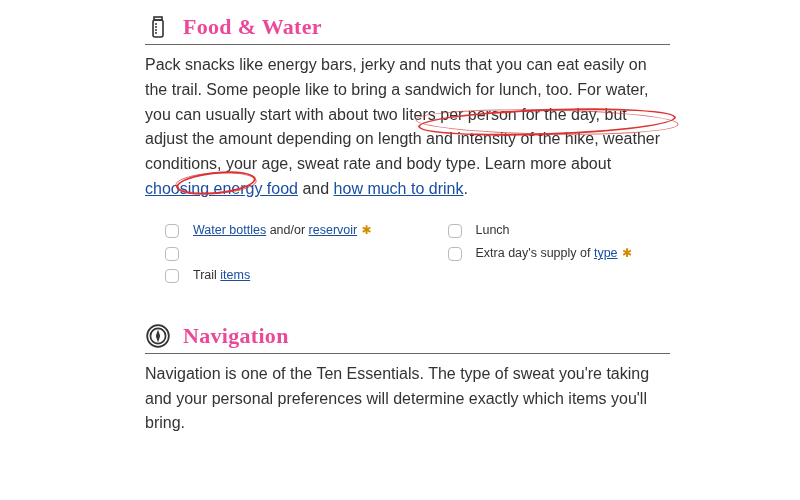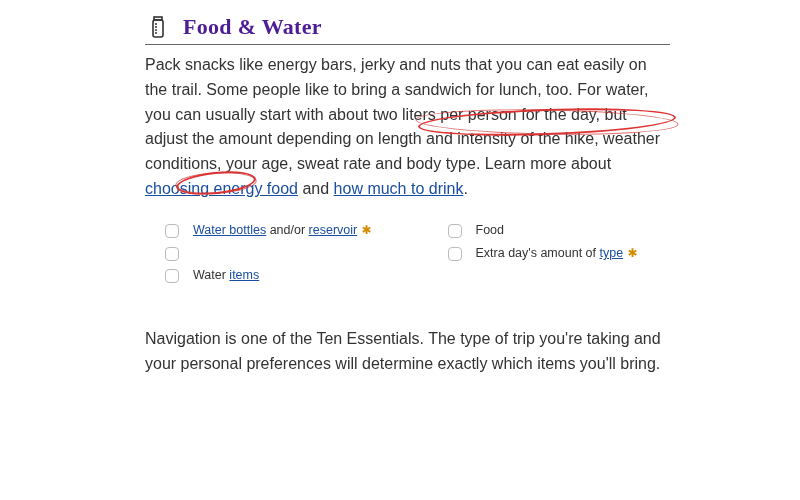--- a/index.html
+++ b/index.html
@@ -2,21 +2,21 @@
 <html><head>
 <meta charset="utf-8">
 <style>
   html,body{margin:0;padding:0;width:800px;height:500px;background:#fff;font-family:Georgia,'Times New Roman',serif;color:#333;}
   *{box-sizing:border-box}
   .page{position:relative;width:800px;height:500px;overflow:hidden;}
   .section{padding:14px 130px 0 145px;}
   .section + .section{padding-top:32px;padding-bottom:12px;}
   .sec-head{display:flex;align-items:center;gap:12px;border-bottom:1px solid #666;padding-bottom:4px;margin-bottom:8px;}
   .sec-icon{width:26px;height:26px;display:flex;align-items:center;justify-content:center;}
-  h2{font-family:Georgia,serif;font-size:22px;font-weight:700;color:#4c1d95;margin:0;letter-spacing:.3px;}
+  h2{font-family:Georgia,serif;font-size:22px;font-weight:700;color:#ec4899;margin:0;letter-spacing:.3px;}
   p.blurb{font-family:-apple-system,BlinkMacSystemFont,'Segoe UI',Arial,sans-serif;font-size:16px;line-height:1.55;color:#333;margin:4px 0 14px 0;}
   a{color:#1a4ea1;text-decoration:underline;cursor:pointer;}
   .cklist{padding:0 0 0 20px;}
   .row{display:flex;gap:60px;}
   .col{flex:1;}
   .item{display:flex;align-items:flex-start;gap:14px;margin:6px 0;font-family:-apple-system,BlinkMacSystemFont,'Segoe UI',Arial,sans-serif;font-size:12.5px;color:#333;text-align:right;}
   .ck{width:14px;height:14px;border:1.5px solid #bbb;border-radius:4px;flex:0 0 14px;margin-top:2px;background:#fff;}
   .star{color:#d38b00;font-size:12px;margin-left:1px;}
   .itxt{line-height:1.4;}
   
@@ -53,38 +53,48 @@
         <div class="col">
           <div class="item">
             <span class="ck"></span>
             <span class="itxt"><a>Water bottles</a><span> and/or </span><a>reservoir</a><span class="star"> ✱</span></span>
           </div>
           <div class="item">
             <span class="ck"></span>
           </div>
           <div class="item">
             <span class="ck"></span>
-            <span class="itxt"><span>Water </span><a>items</a></span>
+            <span class="itxt"><span>Trail </span><a>items</a></span>
           </div>
         </div>
         <div class="col">
           <div class="item">
             <span class="ck"></span>
-            <span class="itxt">Food</span>
+            <span class="itxt">Lunch</span>
           </div>
           <div class="item">
             <span class="ck"></span>
-            <span class="itxt"><span>Extra day's amount of </span><a>type</a><span class="star"> ✱</span></span>
+            <span class="itxt"><span>Extra day's supply of </span><a>type</a><span class="star"> ✱</span></span>
           </div>
         </div>
       </div>
     </div>
   </div>
 
   <div class="section">
-    <p class="blurb">Navigation is one of the Ten Essentials. The type of trip you're taking and your personal preferences will determine exactly which items you'll bring.</p>
+    <div class="sec-head">
+      <span class="sec-icon">
+        <svg viewBox="0 0 24 24" width="26" height="26" fill="none" stroke="#333" stroke-width="1.6">
+          <circle cx="12" cy="12" r="10"></circle>
+            <circle cx="12" cy="12" r="7"></circle>
+          <polygon points="12,6 14,12 12,18 10,12" fill="#333" stroke="none"></polygon>
+        </svg>
+      </span>
+      <h2>Navigation</h2>
+    </div>
+    <p class="blurb">Navigation is one of the Ten Essentials. The type of sweat you're taking and your personal preferences will determine exactly which items you'll bring.</p>
     <div class="cklist">
     </div>
   </div>
 
   <div id="ov1" class="scribble"></div>
   <div id="ov2" class="scribble"></div>
 </div>
 
 </body></html>

